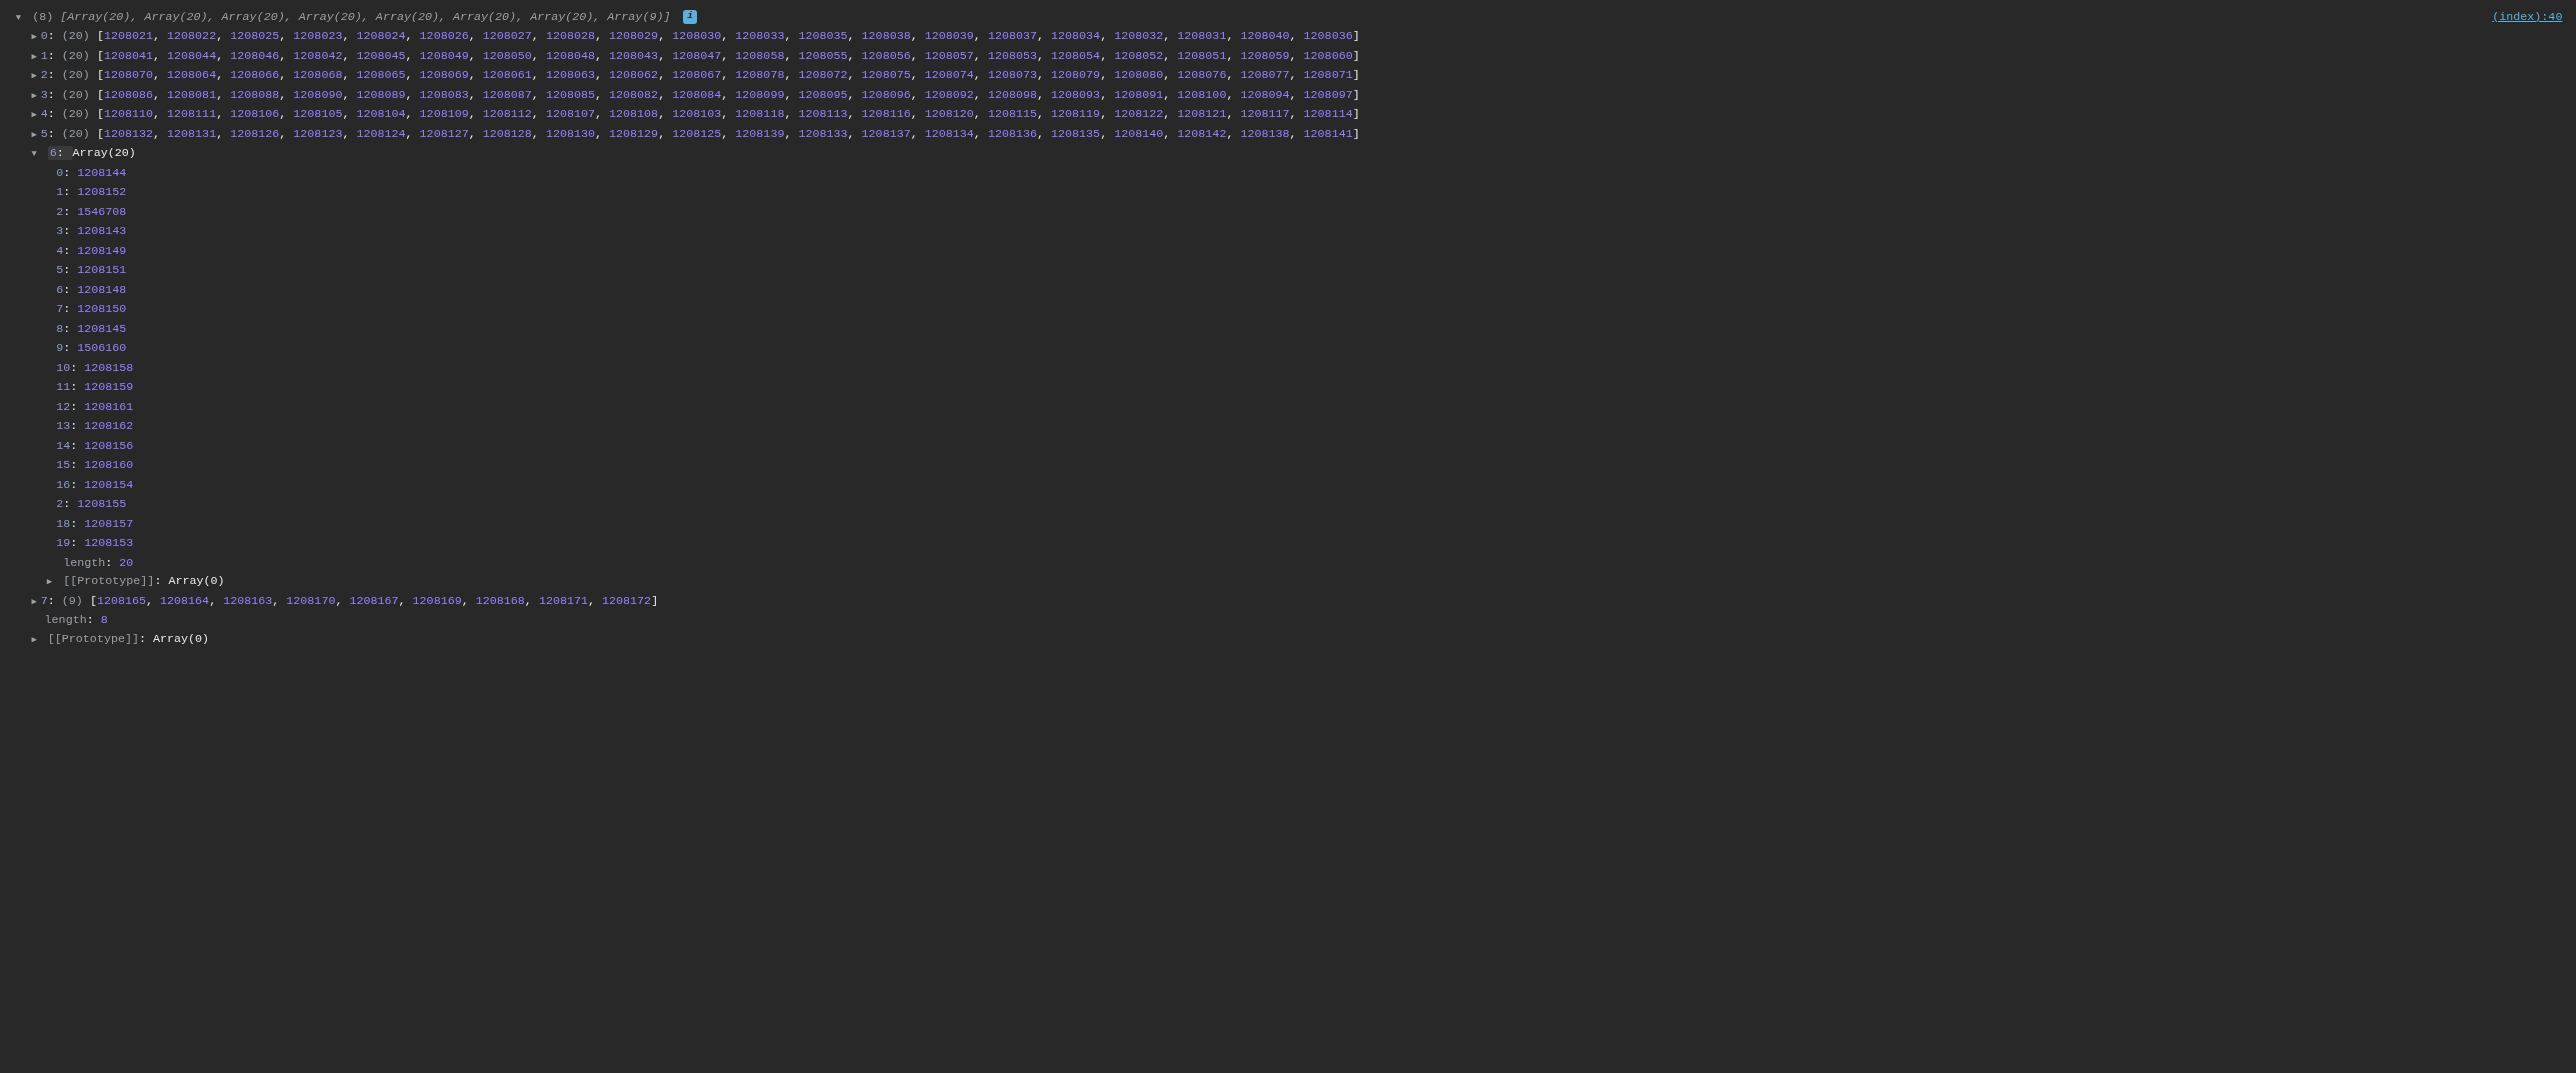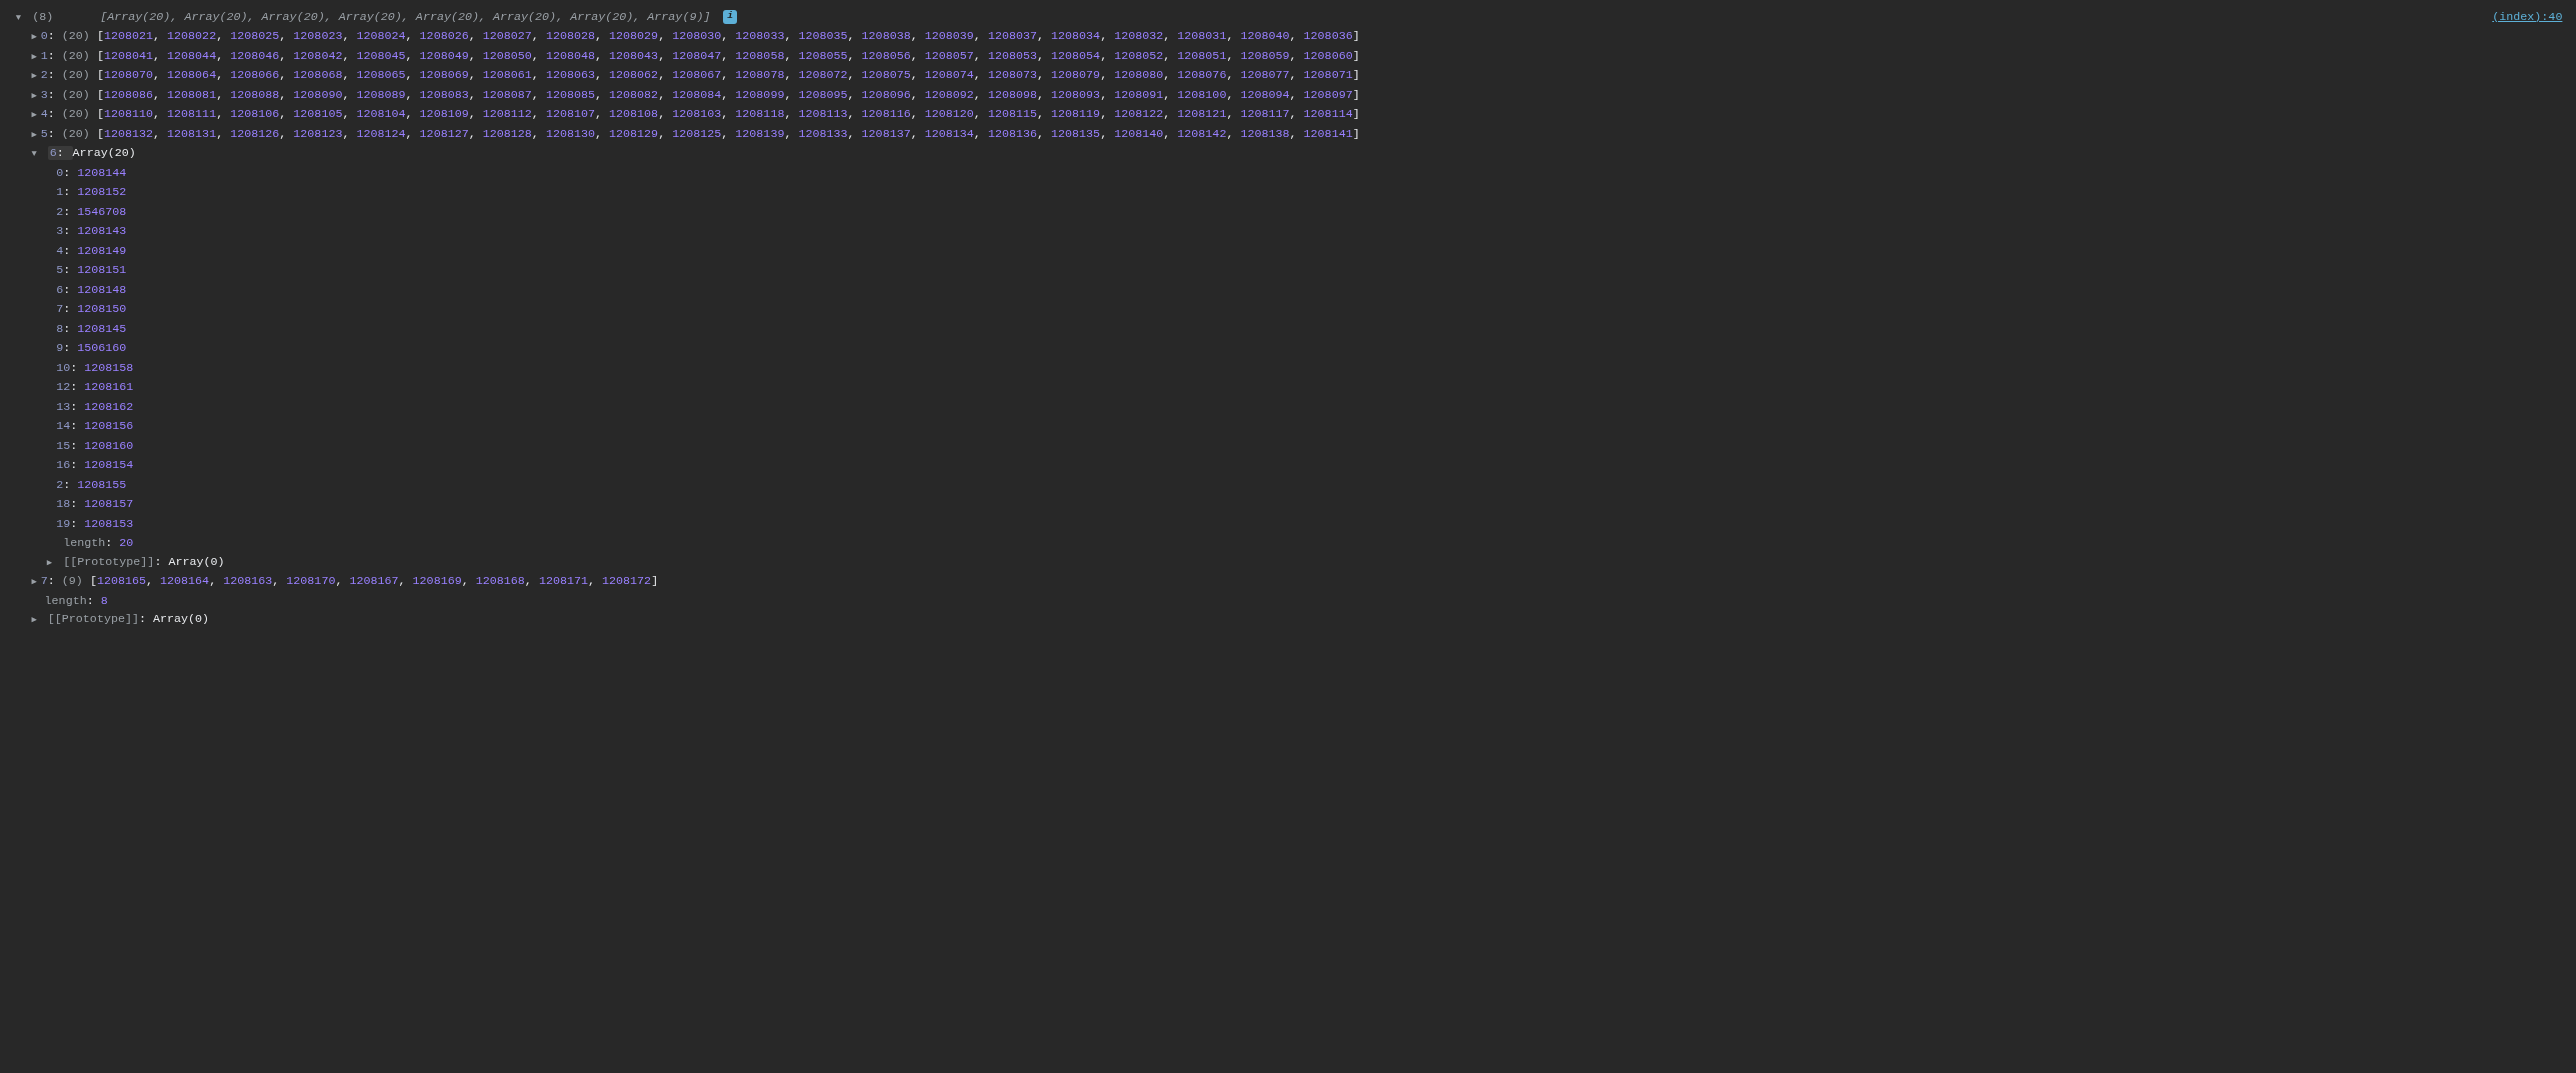--- a/index.html
+++ b/index.html
@@ -19,21 +19,21 @@
     display: inline-block;
     width: 9.7px;
     text-align: center;
     color: #9aa0a6;
     cursor: pointer;
     user-select: none;
     margin-right: 1.9px;
   }
   .arrow.right::before { content: "▶"; font-size: 8.8px; }
   .arrow.down::before  { content: "▼"; font-size: 8.8px; }
-  .dim  { color: #9aa0a6; font-style: italic; margin-left: 40px; }
+  .dim  { color: #9aa0a6; font-style: italic; }
   .dim2 { color: #9aa0a6; }
   .idx  { color: #8f98c7; }          
   .num  { color: #9980ff; }          
   .str  { color: #e8eaed; }          
   .info {
     display: inline-block;
     width: 13.6px; height: 13.6px;
     line-height: 12.7px;
     text-align: center;
     border-radius: 2.9px;
@@ -84,20 +84,21 @@
     <div class="row pad2"><span class="arrow right"></span><span class="idx">1</span><span class="str">: </span><span class="num">1208152</span></div>
     <div class="row pad2"><span class="arrow right"></span><span class="idx">2</span><span class="str">: </span><span class="num">1546708</span></div>
     <div class="row pad2"><span class="arrow right"></span><span class="idx">3</span><span class="str">: </span><span class="num">1208143</span></div>
     <div class="row pad2"><span class="arrow right"></span><span class="idx">4</span><span class="str">: </span><span class="num">1208149</span></div>
     <div class="row pad2"><span class="arrow right"></span><span class="idx">5</span><span class="str">: </span><span class="num">1208151</span></div>
     <div class="row pad2"><span class="arrow right"></span><span class="idx">6</span><span class="str">: </span><span class="num">1208148</span></div>
     <div class="row pad2"><span class="arrow right"></span><span class="idx">7</span><span class="str">: </span><span class="num">1208150</span></div>
     <div class="row pad2"><span class="arrow right"></span><span class="idx">8</span><span class="str">: </span><span class="num">1208145</span></div>
     <div class="row pad2"><span class="arrow right"></span><span class="idx">9</span><span class="str">: </span><span class="num">1506160</span></div>
     <div class="row pad2"><span class="arrow right"></span><span class="idx">10</span><span class="str">: </span><span class="num">1208158</span></div>
+    <div class="row pad2"><span class="arrow right"></span><span class="idx">11</span><span class="str">: </span><span class="num">1208159</span></div>
     <div class="row pad2"><span class="arrow right"></span><span class="idx">12</span><span class="str">: </span><span class="num">1208161</span></div>
     <div class="row pad2"><span class="arrow right"></span><span class="idx">13</span><span class="str">: </span><span class="num">1208162</span></div>
     <div class="row pad2"><span class="arrow right"></span><span class="idx">14</span><span class="str">: </span><span class="num">1208156</span></div>
     <div class="row pad2"><span class="arrow right"></span><span class="idx">15</span><span class="str">: </span><span class="num">1208160</span></div>
     <div class="row pad2"><span class="arrow right"></span><span class="idx">16</span><span class="str">: </span><span class="num">1208154</span></div>
     <div class="row pad2"><span class="arrow right"></span><span class="idx">2</span><span class="str">: </span><span class="num">1208155</span></div>
     <div class="row pad2"><span class="arrow right"></span><span class="idx">18</span><span class="str">: </span><span class="num">1208157</span></div>
     <div class="row pad2"><span class="arrow right"></span><span class="idx">19</span><span class="str">: </span><span class="num">1208153</span></div>
   </div>
 

